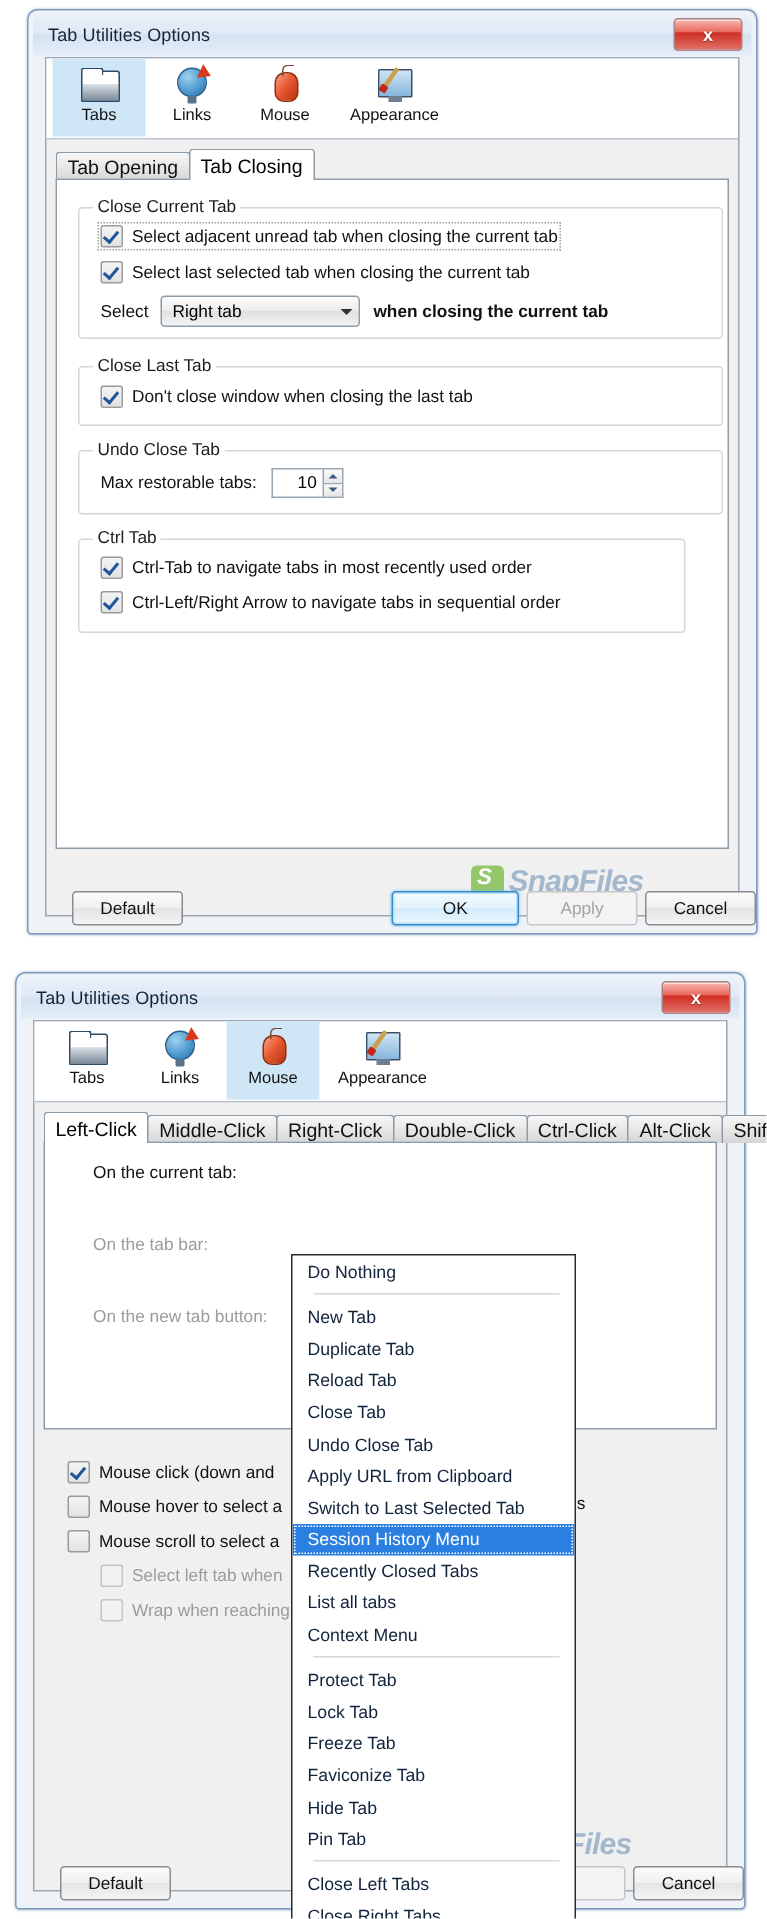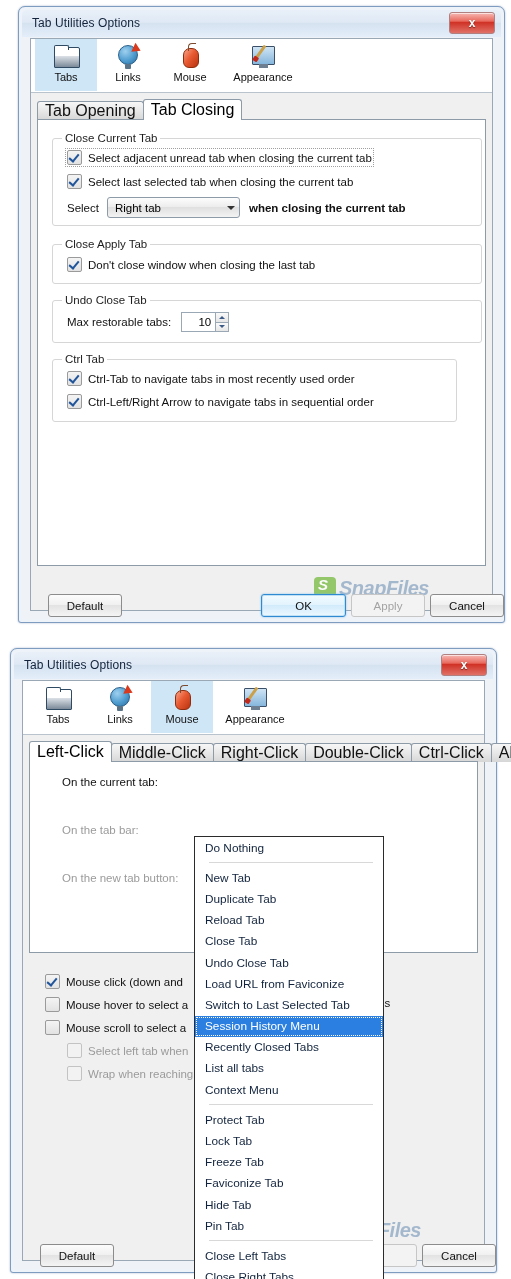--- a/index.html
+++ b/index.html
@@ -107,21 +107,21 @@
     background:#c2281a;border-radius:1px;
   }
 
   
   .tabstrip{
     position:absolute;left:0;right:0;display:flex;align-items:flex-end;
     padding-left:6px;height:21px;box-sizing:border-box;
   }
   .tab{
     height:18px;padding:0 7px;display:flex;align-items:center;
-    font-size:16px;color:#111;
+    font-size:13px;color:#111;
     border:1px solid #8d9aa7;border-bottom:none;border-radius:3px 3px 0 0;
     background:linear-gradient(to bottom,#f7f7f7 0%,#e6e6e6 55%,#d6d6d6 100%);
     margin-right:-1px;position:relative;z-index:1;white-space:nowrap;
   }
   .tab.active{
     background:#ffffff;height:20px;z-index:3;
     border-color:#8d9aa7;color:#000;
   }
   .tabpanel{
     position:absolute;left:6px;right:6px;
@@ -285,21 +285,21 @@
             <span class="lbl" style="margin-right:8px;">Select</span>
             <span class="combo" style="width:133px;">
               <span class="cv">Right tab</span>
               <span class="caret"></span>
             </span>
             <span class="lbl" style="margin-left:9px;font-weight:bold;">when closing the current tab</span>
           </div>
         </div>
 
         <div class="group" style="left:14px;top:124px;width:430px;height:40px;">
-          <div class="group-title">Close Apply Tab</div>
+          <div class="group-title">Close Last Tab</div>
           <div class="row" style="left:14px;top:12px;">
             <span class="chk on"></span>
             <span class="lbl">Don't close window when closing the last tab</span>
           </div>
         </div>
 
         <div class="group" style="left:14px;top:180px;width:430px;height:43px;">
           <div class="group-title">Undo Close Tab</div>
           <div class="row" style="left:14px;top:11px;">
             <span class="lbl" style="margin-right:10px;">Max restorable tabs:</span>
@@ -448,21 +448,21 @@
       </div>
 
       <div class="dd-list" style="left:171px;top:155px;width:190px;height:456px;">
           <div class="dd-item">Do Nothing</div>
           <div class="dd-sep"></div>
           <div class="dd-item">New Tab</div>
           <div class="dd-item">Duplicate Tab</div>
           <div class="dd-item">Reload Tab</div>
           <div class="dd-item">Close Tab</div>
           <div class="dd-item">Undo Close Tab</div>
-          <div class="dd-item">Load URL from Faviconize</div>
+          <div class="dd-item">Apply URL from Clipboard</div>
           <div class="dd-item">Switch to Last Selected Tab</div>
           <div class="dd-item sel">Session History Menu</div>
           <div class="dd-item">Recently Closed Tabs</div>
           <div class="dd-item">List all tabs</div>
           <div class="dd-item">Context Menu</div>
           <div class="dd-sep"></div>
           <div class="dd-item">Protect Tab</div>
           <div class="dd-item">Lock Tab</div>
           <div class="dd-item">Freeze Tab</div>
           <div class="dd-item">Faviconize Tab</div>

